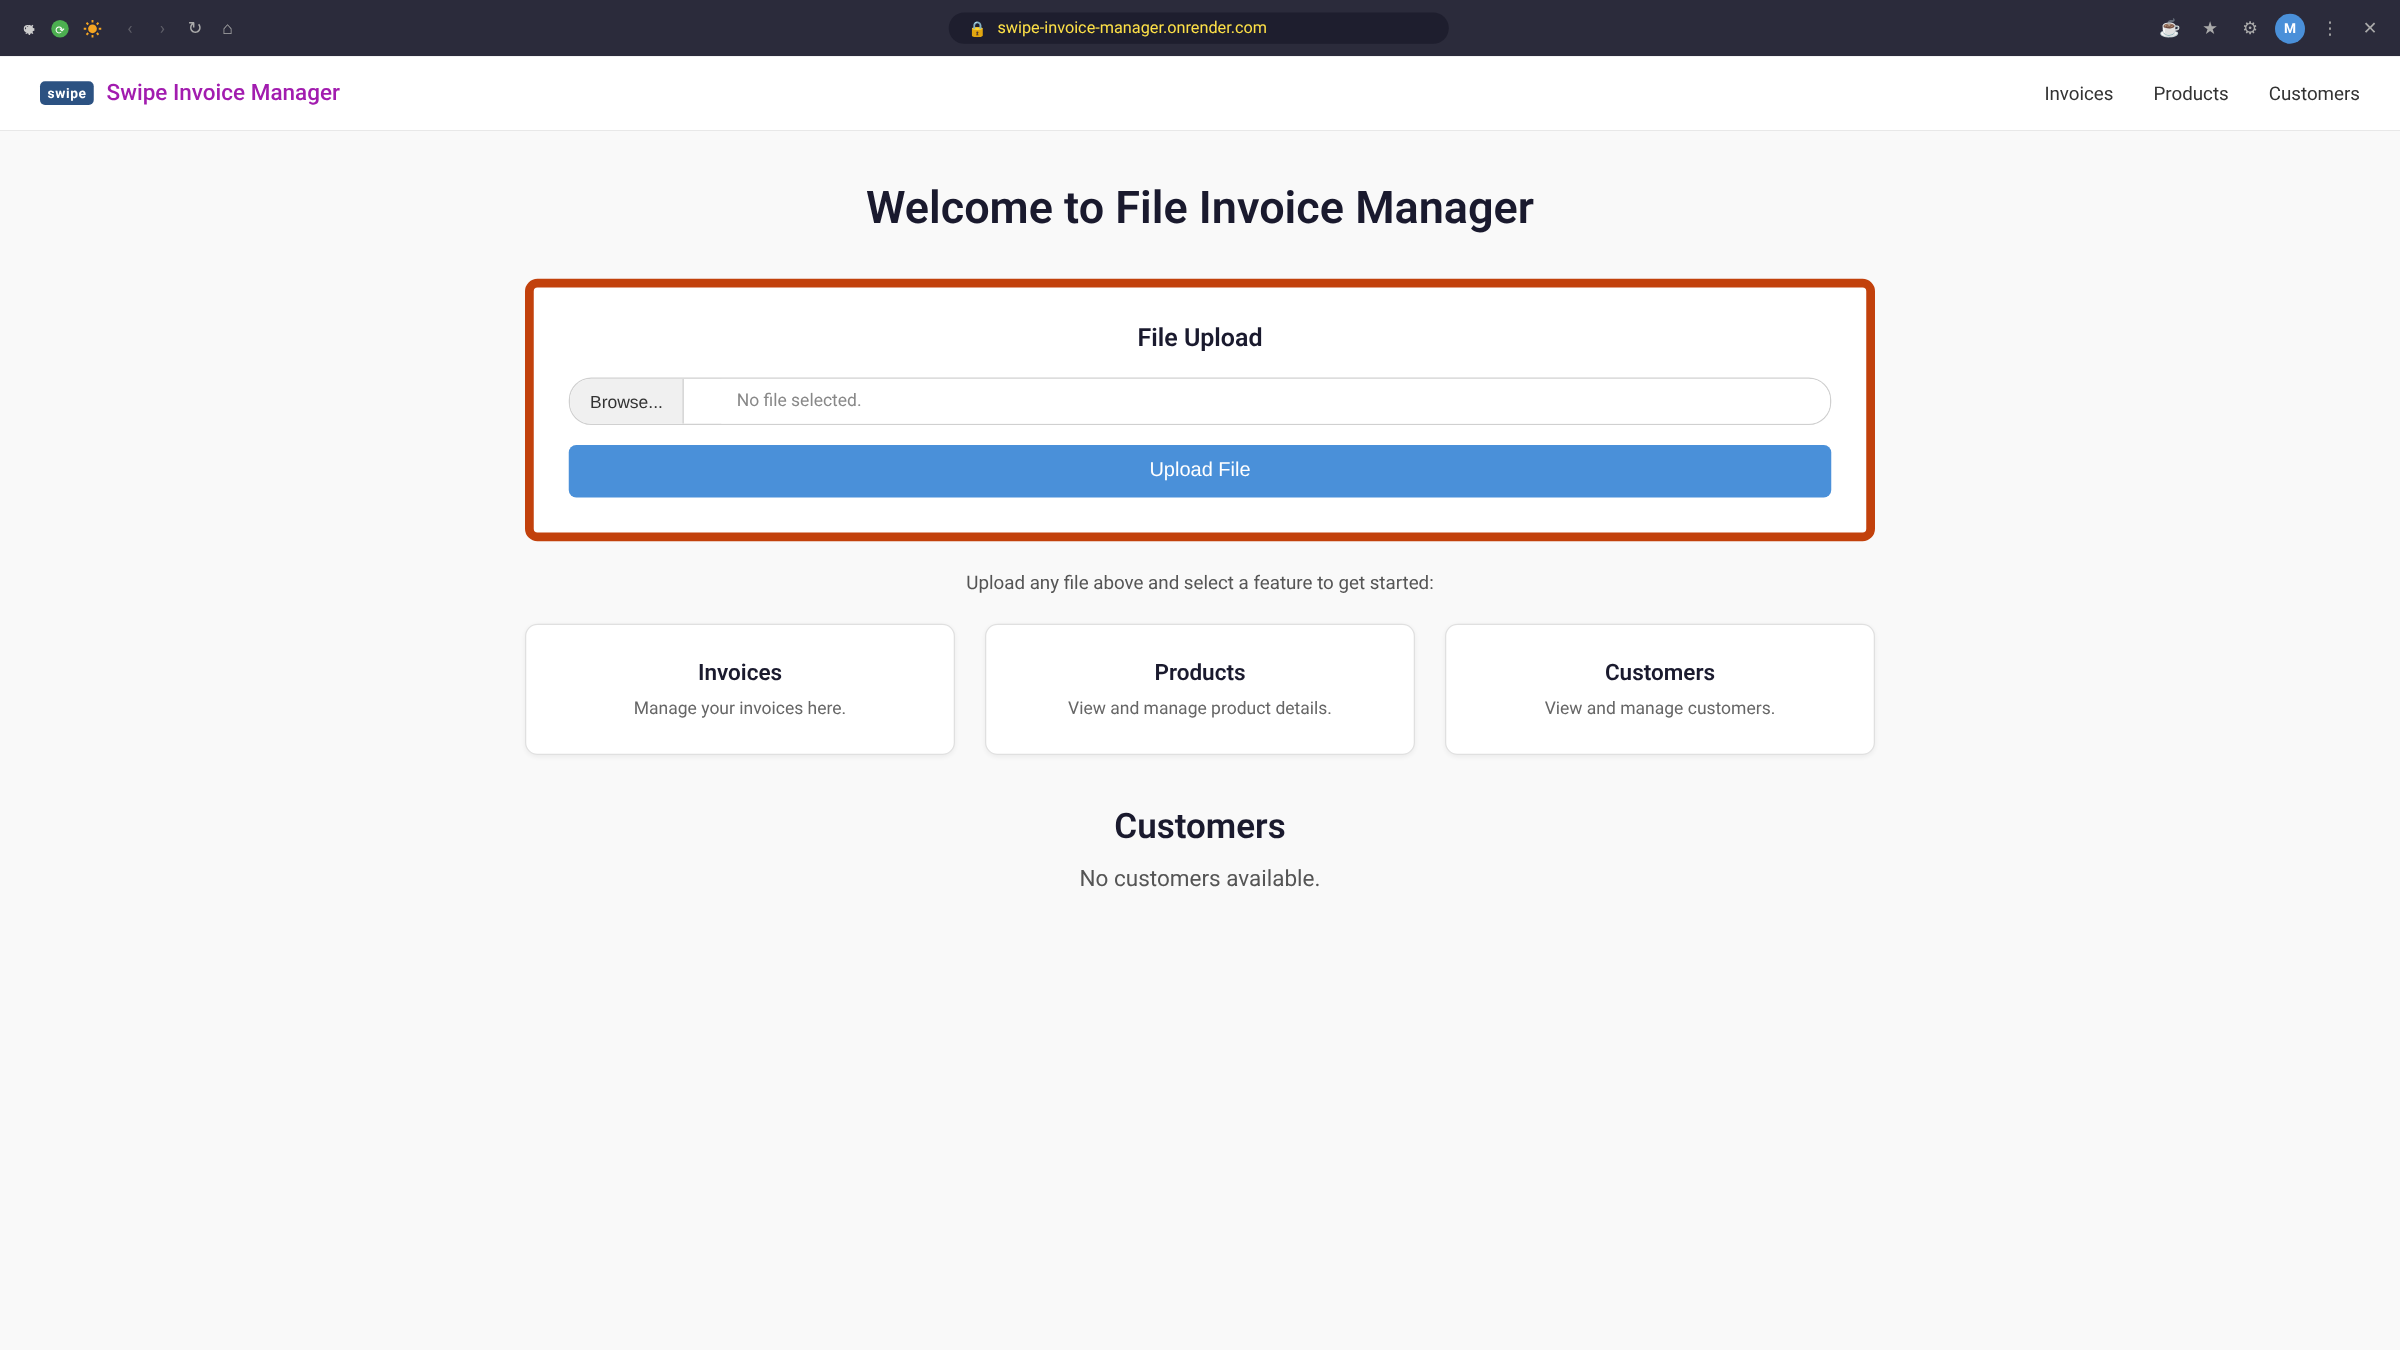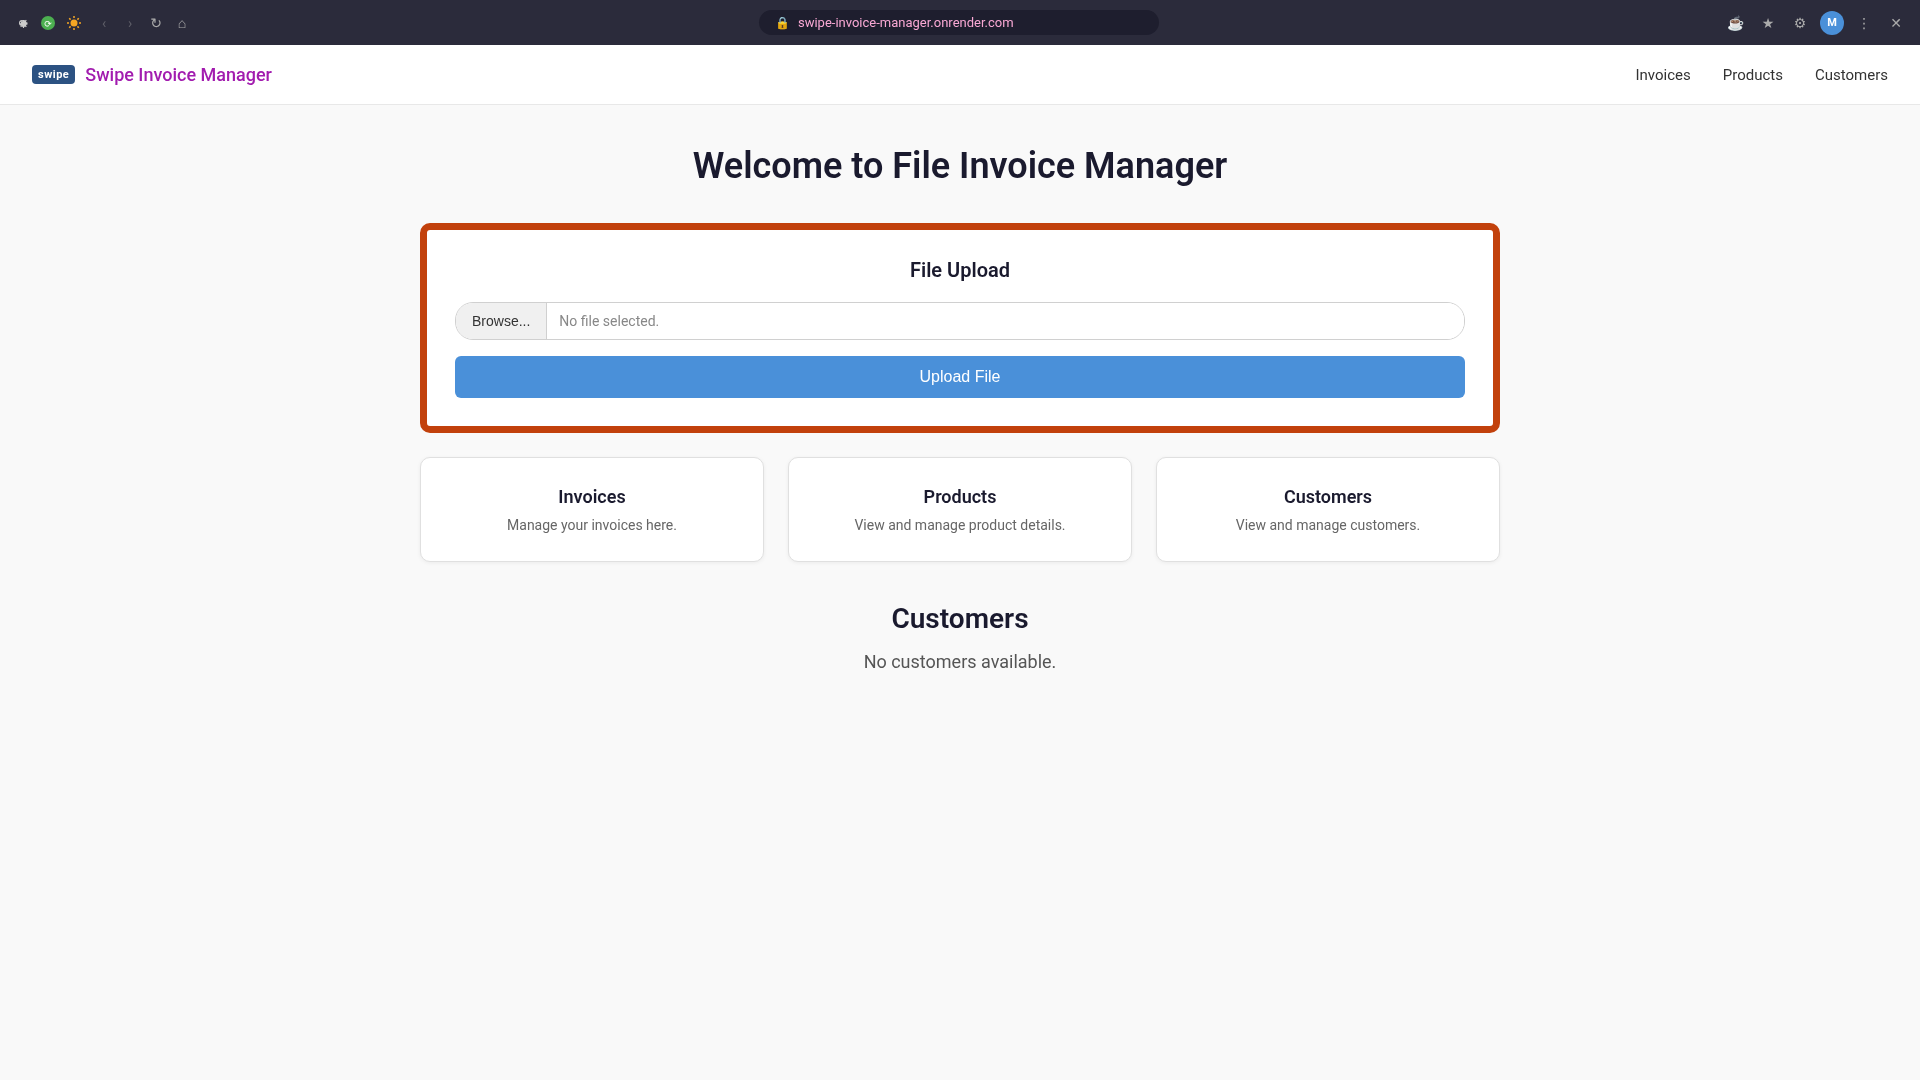--- a/index.html
+++ b/index.html
@@ -80,21 +80,21 @@
       gap: 8px;
       min-width: 400px;
     }
 
     .lock-icon {
       color: #888;
       font-size: 12px;
     }
 
     .address-text {
-      color: #f9a8d4;
+      color: #fde047;
       font-size: 13px;
     }
 
     .browser-right-icons {
       display: flex;
       align-items: center;
       gap: 8px;
     }
 
     .browser-right-icon {
@@ -221,20 +221,21 @@
       cursor: pointer;
       white-space: nowrap;
     }
 
     .file-name-display {
       flex: 1;
       padding: 10px 12px;
       font-size: 14px;
       color: #888;
       background: #fff;
+      margin-left: 30px;
     }
 
     .upload-btn {
       width: 100%;
       background: #4a90d9;
       color: white;
       border: none;
       border-radius: 6px;
       padding: 12px;
       font-size: 16px;
@@ -369,20 +370,21 @@
 
   <div class="file-upload-card">
     <div class="file-upload-title">File Upload</div>
     <div class="file-input-row">
       <button class="browse-btn">Browse...</button>
       <span class="file-name-display">No file selected.</span>
     </div>
     <button class="upload-btn">Upload File</button>
   </div>
 
+  <p class="feature-instruction">Upload any file above and select a feature to get started:</p>
 
   <div class="feature-cards">
     <div class="feature-card">
       <div class="feature-card-title">Invoices</div>
       <div class="feature-card-desc">Manage your invoices here.</div>
     </div>
     <div class="feature-card">
       <div class="feature-card-title">Products</div>
       <div class="feature-card-desc">View and manage product details.</div>
     </div>

